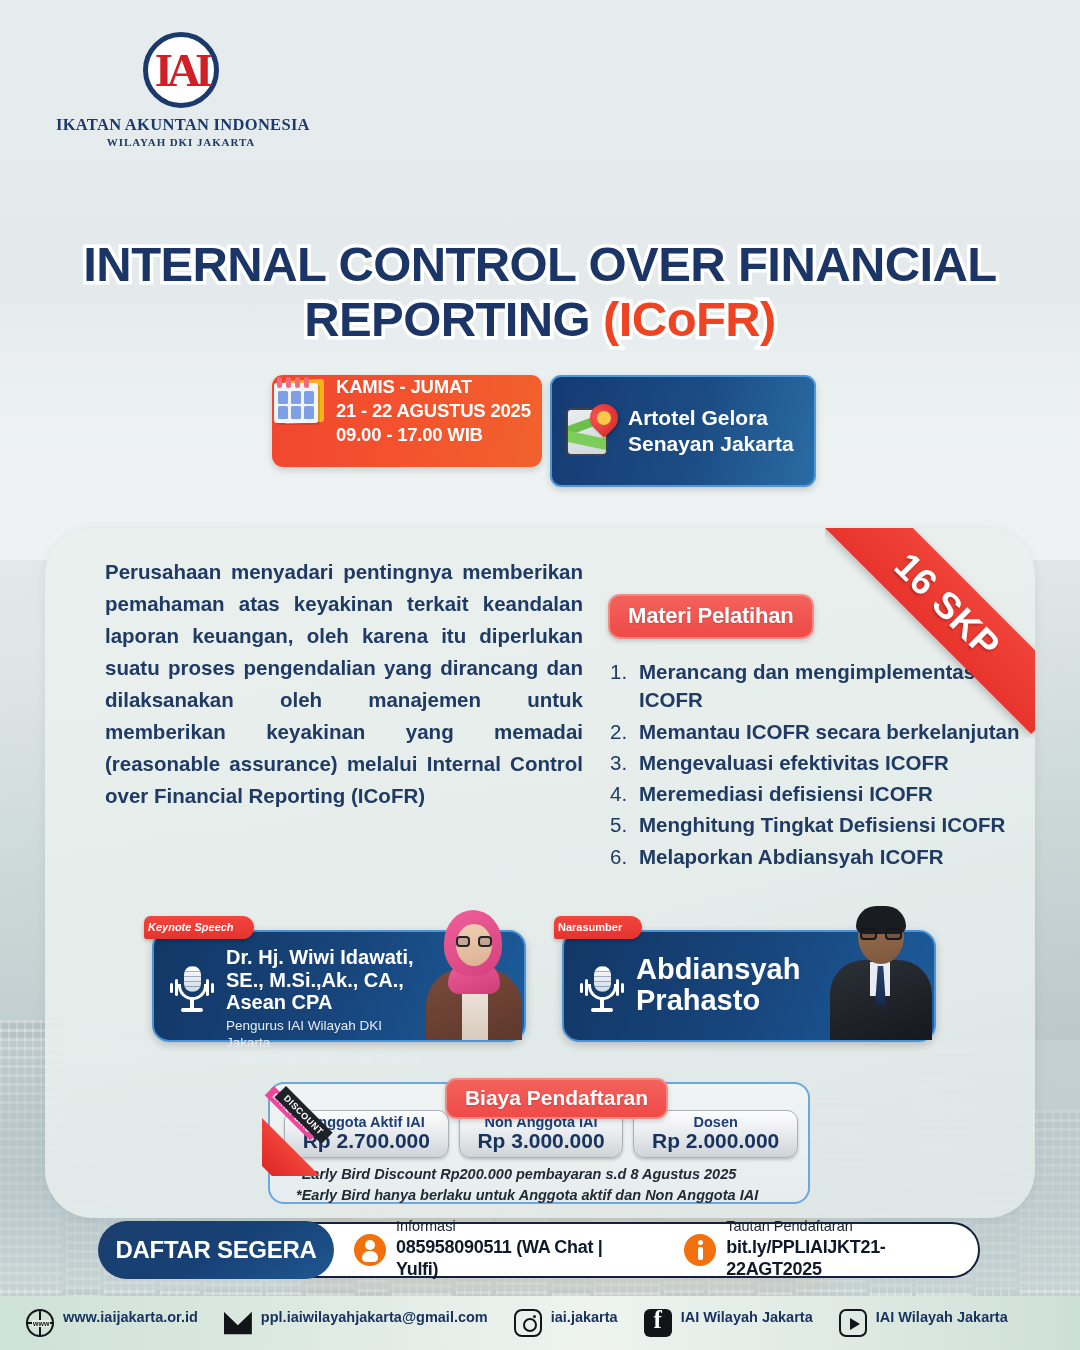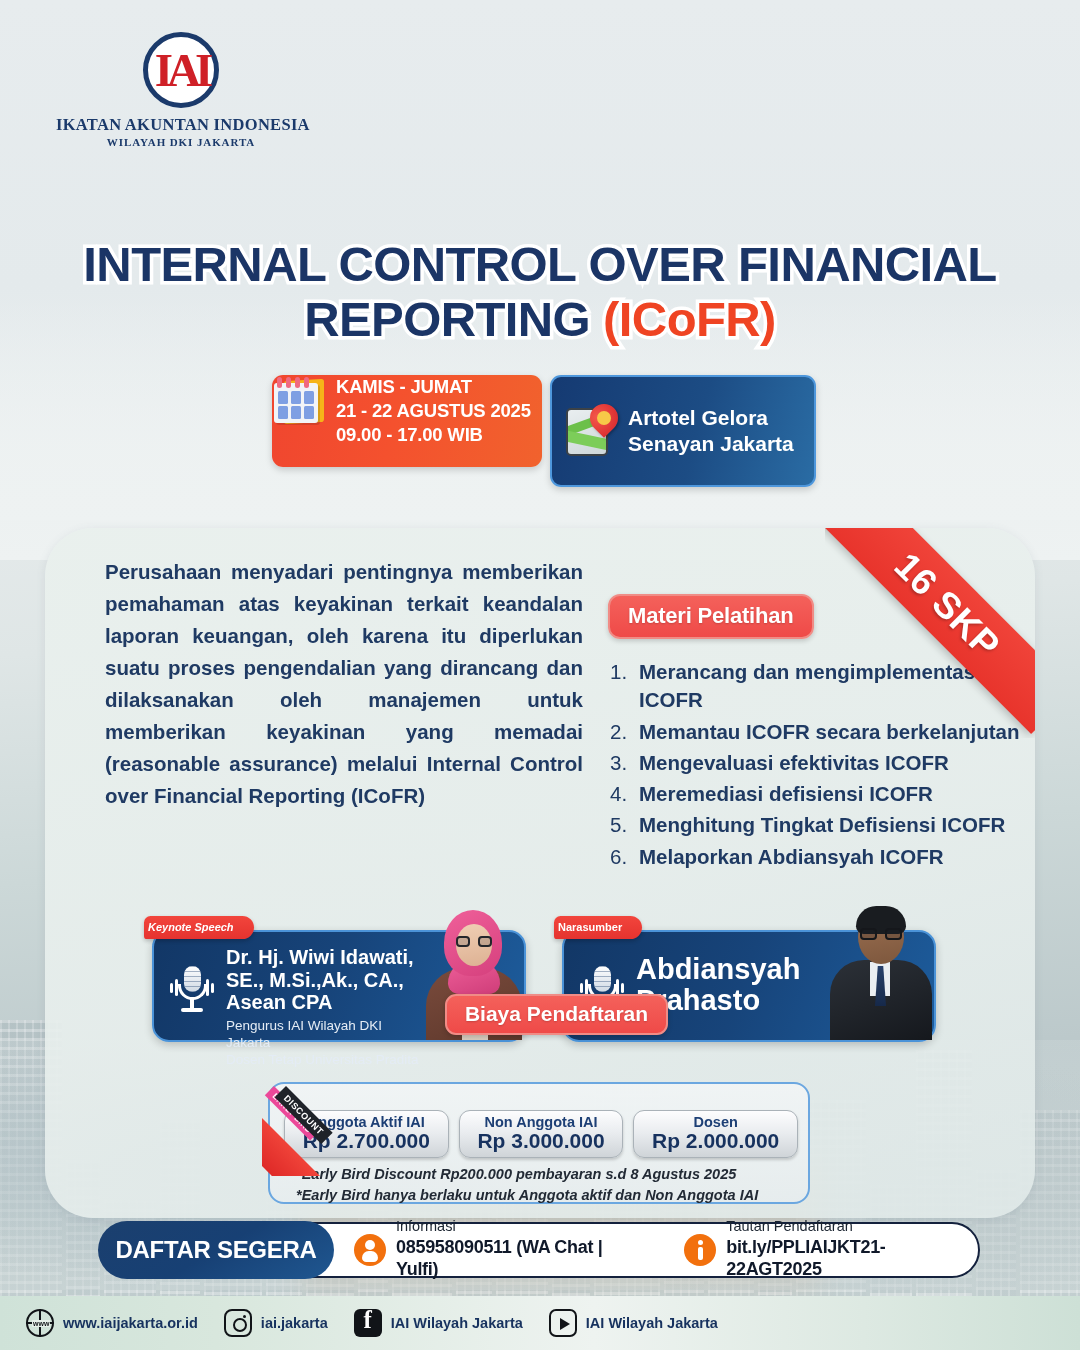--- a/index.html
+++ b/index.html
@@ -277,21 +277,21 @@
   #ph-m-body { left: 2px; top: 62px; width: 102px; height: 80px; border-radius: 34px 34px 0 0; background: linear-gradient(160deg,#2c3138 0%, #15181d 100%); }
   #ph-m-shirt { left: 42px; top: 64px; width: 20px; height: 34px; background:#e9edf2; transform: rotate(0deg); }
   #ph-m-tie { left: 47px; top: 68px; width: 11px; height: 40px; background: linear-gradient(180deg,#27406b,#16294a); clip-path: polygon(25% 0, 75% 0, 100% 100%, 0 100%); }
 
   
   .fee-panel {
     position:absolute; left: 268px; top: 1082px; width: 542px; height: 122px;
     background: linear-gradient(180deg, rgba(243,246,247,0.82) 0%, rgba(232,238,240,0.78) 100%);
     border: 2px solid #6ba7e0; border-radius: 16px;
   }
-  .fee-badge-wrap { position:absolute; left: 0; top: 994px; width: 1080px; text-align:center; z-index: 5; padding-left: 33px; }
+  .fee-badge-wrap { position:absolute; left: 0; top: 1078px; width: 1080px; text-align:center; z-index: 5; padding-left: 33px; }
   .fee-badge {
     display:inline-block; padding: 6px 18px 7px; border-radius: 11px;
     background: linear-gradient(180deg,#f4615b 0%, #ef4a48 100%);
     border: 2px solid #f08c86;
     color:#ffffff; font-size: 21px; font-weight: 800;
     box-shadow: 0 2px 5px rgba(0,0,0,0.18);
     text-shadow: 0 1px 2px rgba(0,0,0,0.18);
   }
   .fee-row { position:absolute; left: 14px; top: 26px; width: 514px; display:flex; gap: 10px; }
   .fee-item {
@@ -350,21 +350,21 @@
   .cta-circ.info::after { content:""; position:absolute; left: 14px; top: 13px; width: 5px; height: 13px; border-radius:2px; background:#ffffff; }
   .cta-txt-top { font-size: 14.5px; color:#1b2430; line-height: 1.1; font-weight: 400; }
   .cta-txt-bot { font-size: 18px; color:#10192a; font-weight: 800; line-height: 1.2; margin-top: 2px; letter-spacing:-0.3px; }
 
   
   .footer {
     position:absolute; left: 0; bottom: 0; width: 1080px; height: 54px;
     background: linear-gradient(90deg,#cfe2d8 0%, #d8e7dd 20%, #eef3f0 55%, #dde9e2 80%, #cde0d6 100%);
     display:flex; align-items:center; padding-left: 26px; gap: 0;
   }
-  .f-item { display:flex; align-items:center; gap: 9px; margin-right: 26px; }
+  .f-item { display:flex; align-items:flex-start; gap: 9px; margin-right: 26px; }
   .f-label { font-size: 14.5px; font-weight: 700; color:#17325f; white-space:nowrap; }
   .f-ic { width: 28px; height: 28px; position:relative; flex:0 0 auto; }
 
   .ic-globe { border: 2px solid #111418; border-radius: 50%; }
   .ic-globe::before { content:""; position:absolute; left: 11px; top: -2px; width: 2px; height: 28px; background:#111418; }
   .ic-globe::after { content:""; position:absolute; left: -2px; top: 11px; width: 28px; height: 2px; background:#111418; }
   .ic-globe i { position:absolute; left: 4px; top: 9px; font-size: 7px; font-style: normal; font-weight: 800; color:#111418; z-index: 2; background:#e6efe9; padding: 0 1px; }
 
   .ic-mail { background:#111418; clip-path: polygon(0 10%, 100% 10%, 50% 58%, 0 10%, 0 90%, 100% 90%, 100% 10%); }
 
@@ -604,20 +604,24 @@
   </div>
 
   <div class="footer">
     <div class="f-item">
       <div class="f-ic ic-globe">
           <i>www</i>
         </div>
       <span class="f-label">www.iaijakarta.or.id</span>
     </div>
     <div class="f-item">
+      <div class="f-ic ic-mail"></div>
+      <span class="f-label">ppl.iaiwilayahjakarta@gmail.com</span>
+    </div>
+    <div class="f-item">
       <div class="f-ic ic-ig"></div>
       <span class="f-label">iai.jakarta</span>
     </div>
     <div class="f-item">
       <div class="f-ic ic-fb"></div>
       <span class="f-label">IAI Wilayah Jakarta</span>
     </div>
     <div class="f-item">
       <div class="f-ic ic-yt"></div>
       <span class="f-label">IAI Wilayah Jakarta</span>

